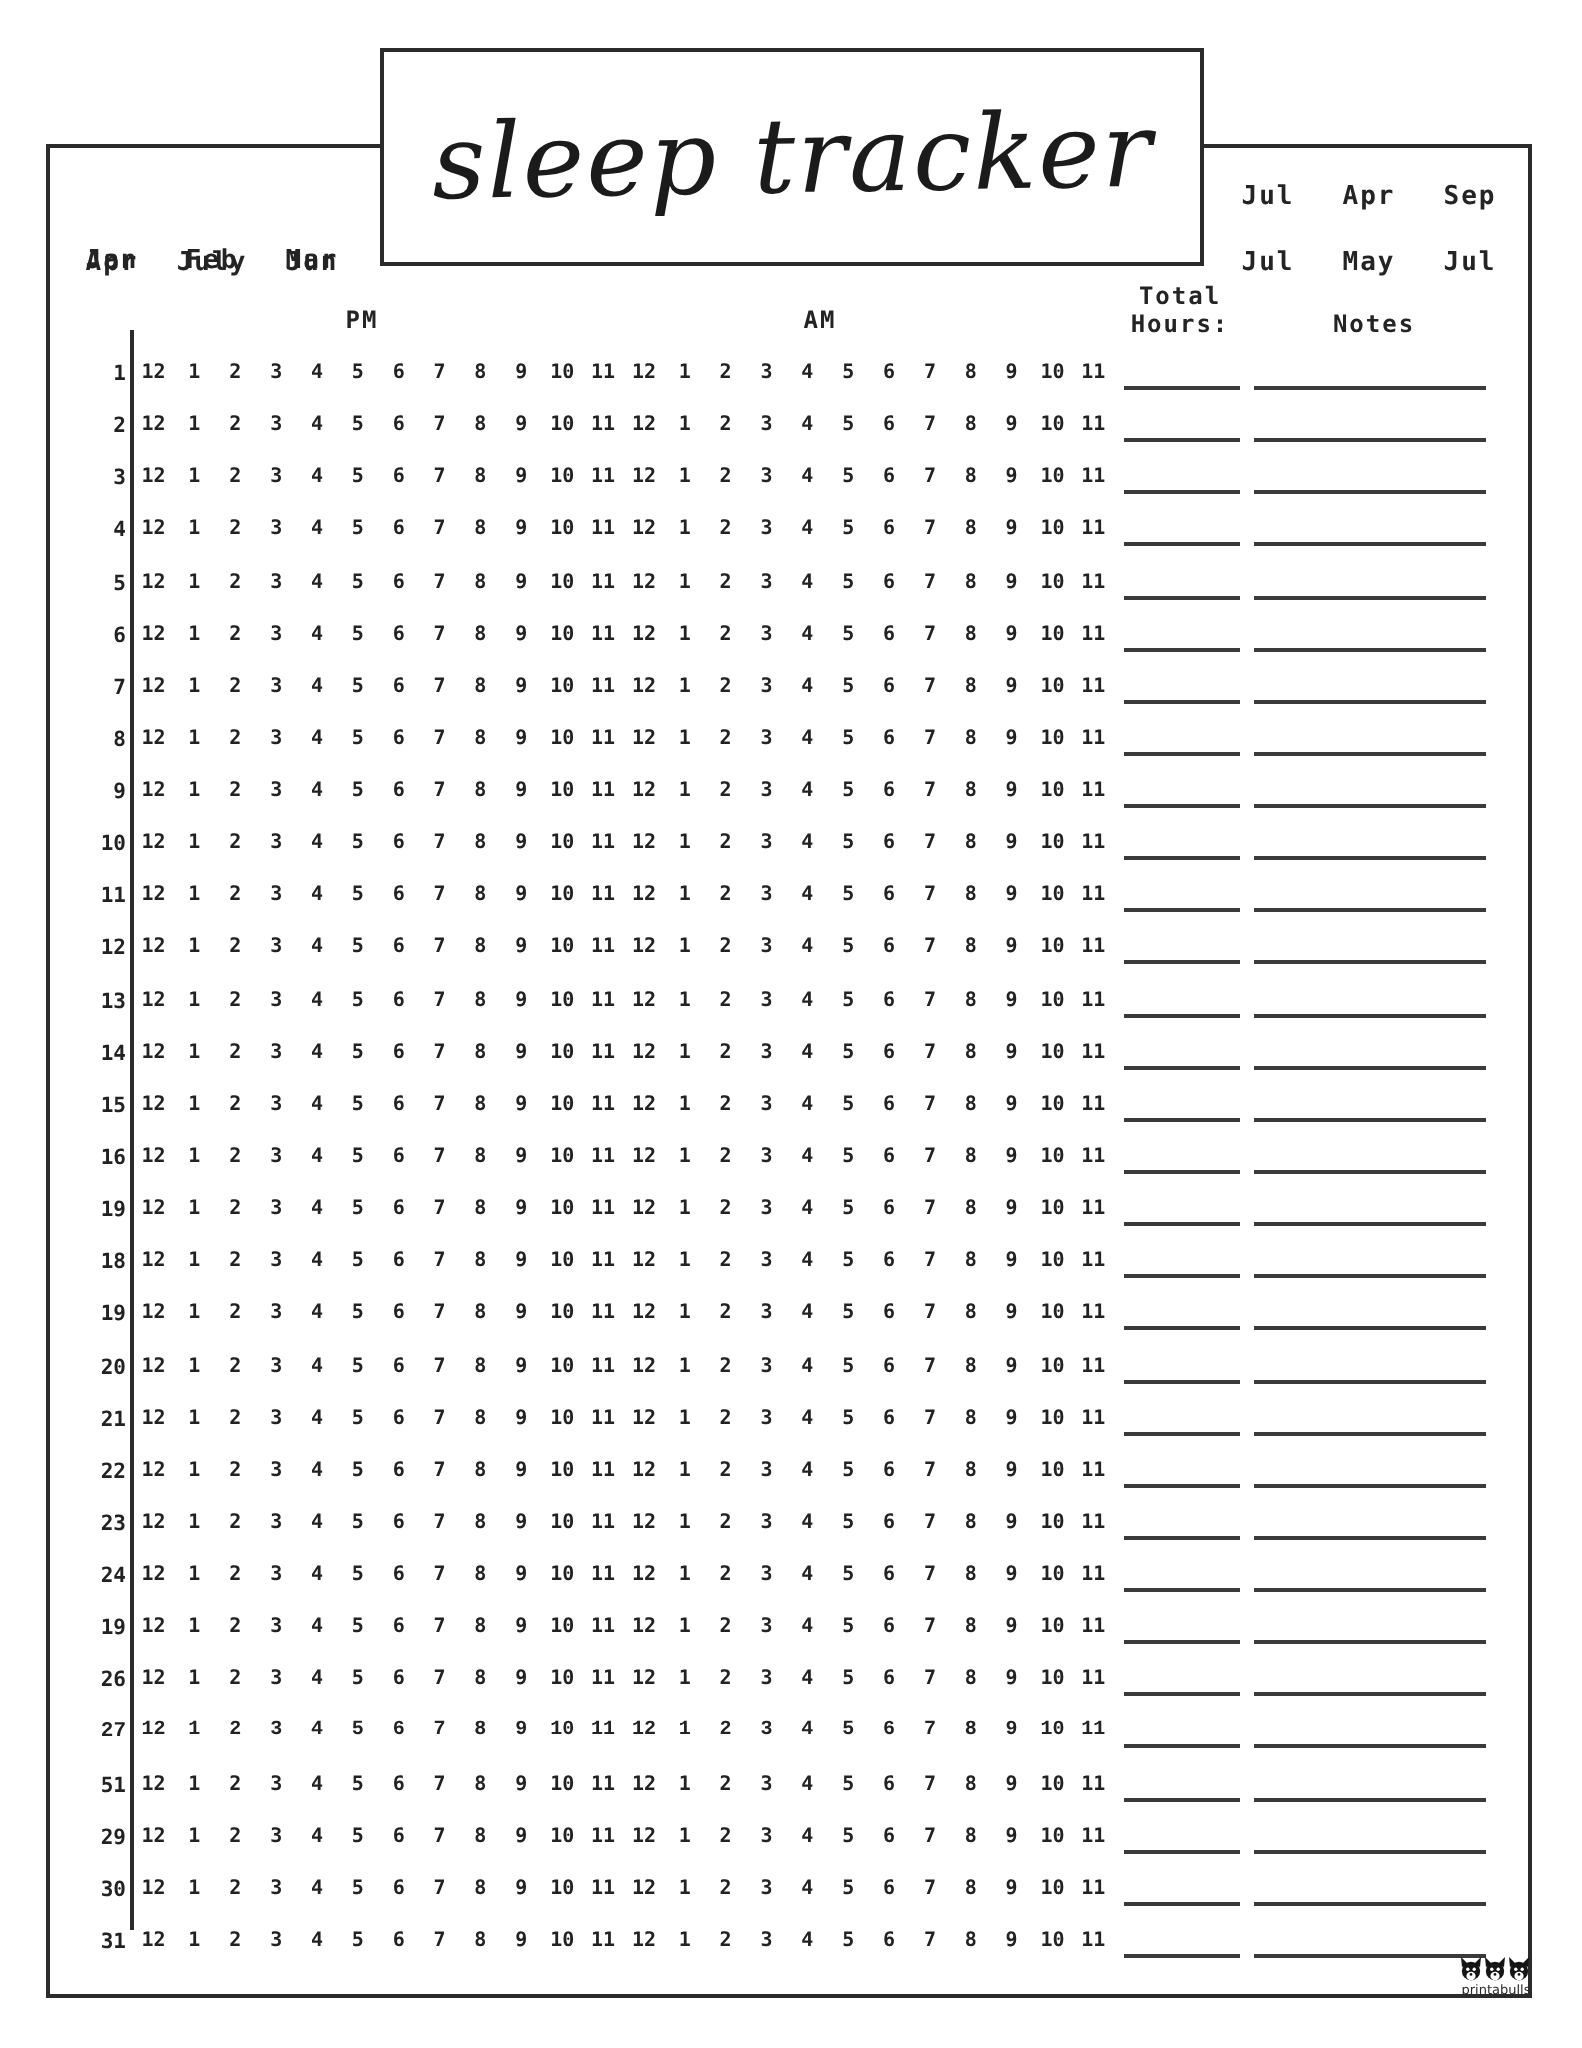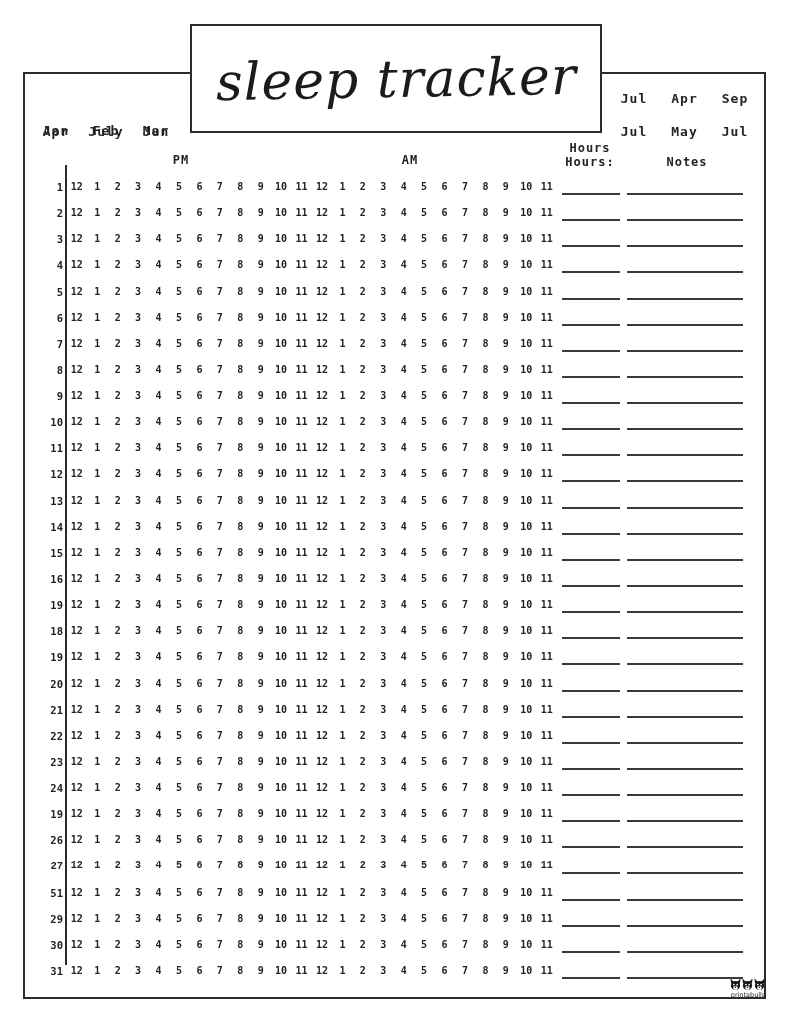--- a/index.html
+++ b/index.html
@@ -91,21 +91,21 @@
   </div>
   <div class="month-row months-right-2">
     <span class="month">Jul</span>
     <span class="month">May</span>
     <span class="month">Jul</span>
   </div>
 
   <div class="col-label pm-label">PM</div>
   <div class="col-label am-label">AM</div>
   <div class="col-label total-label">
-    <span>Hours</span><br>
+    <span>Total</span><br>
     <span>Hours:</span>
   </div>
   <div class="col-label notes-label">Notes</div>
 
   <div class="v-line"></div>
 
   <div class="grid">
       <div class="trow" style="top: 174px;">
         <span class="dcell">1</span>
         <span class="hcell" style="left: 66.3px;">12</span>

